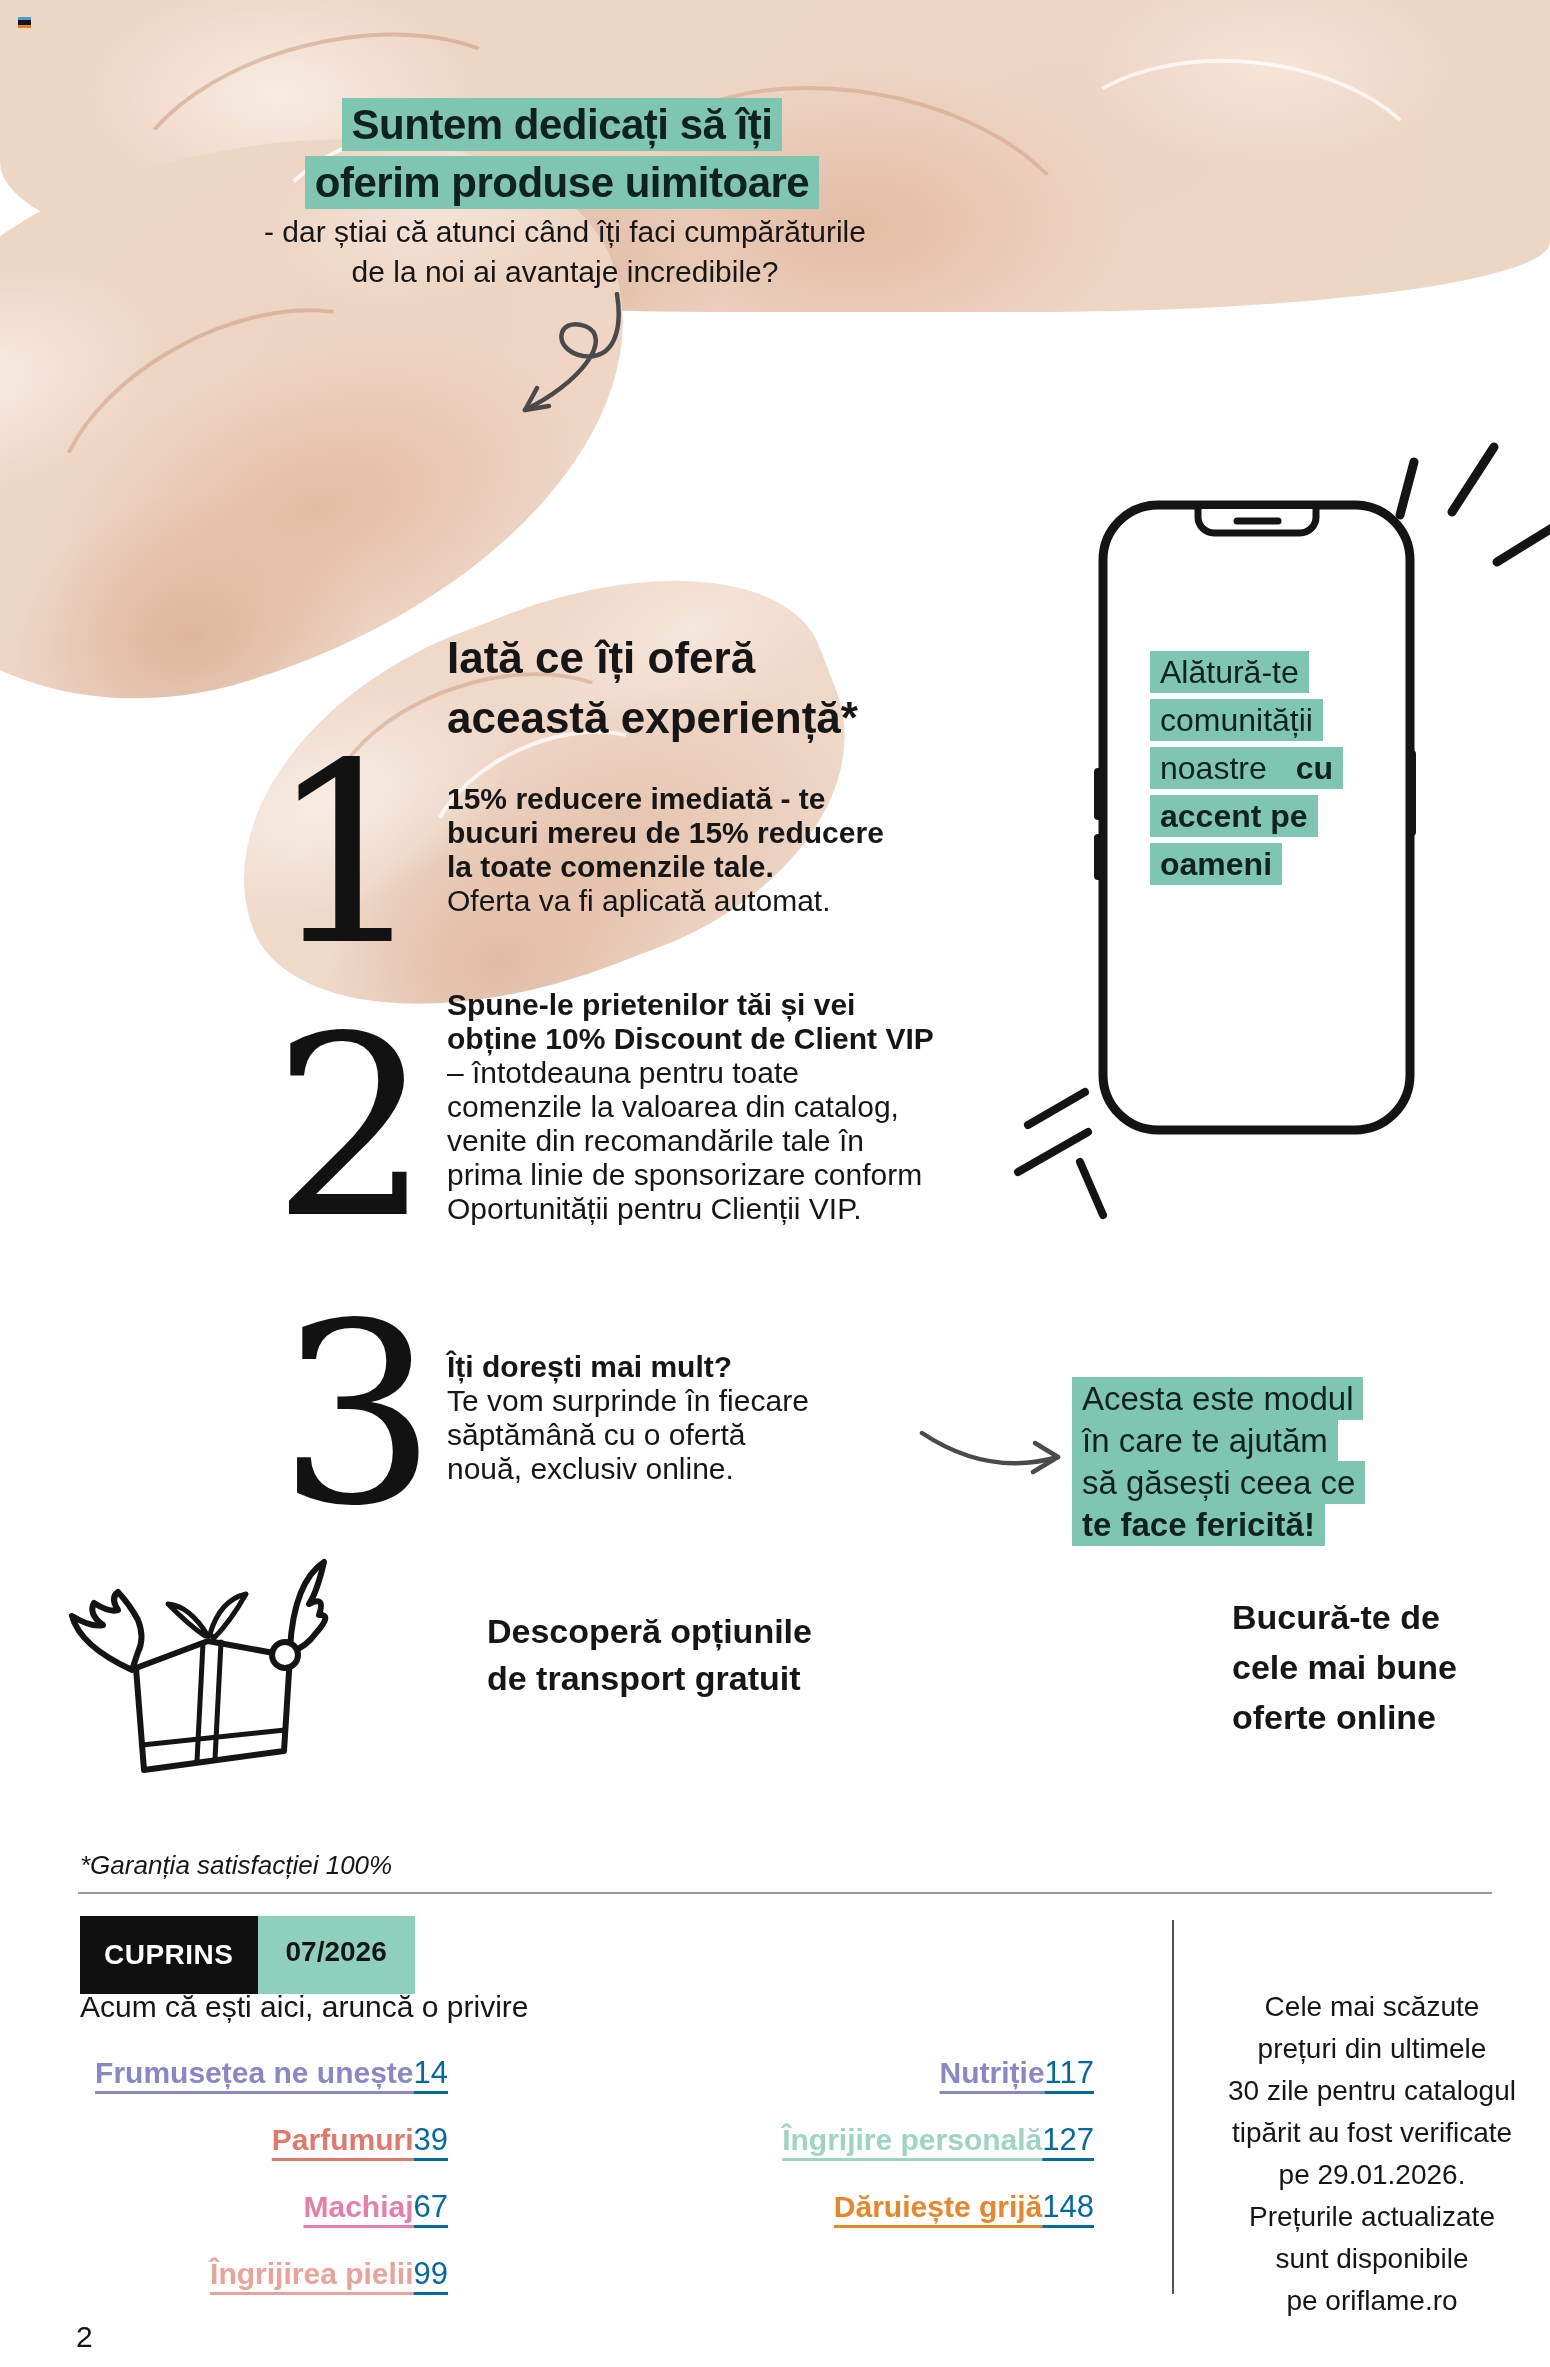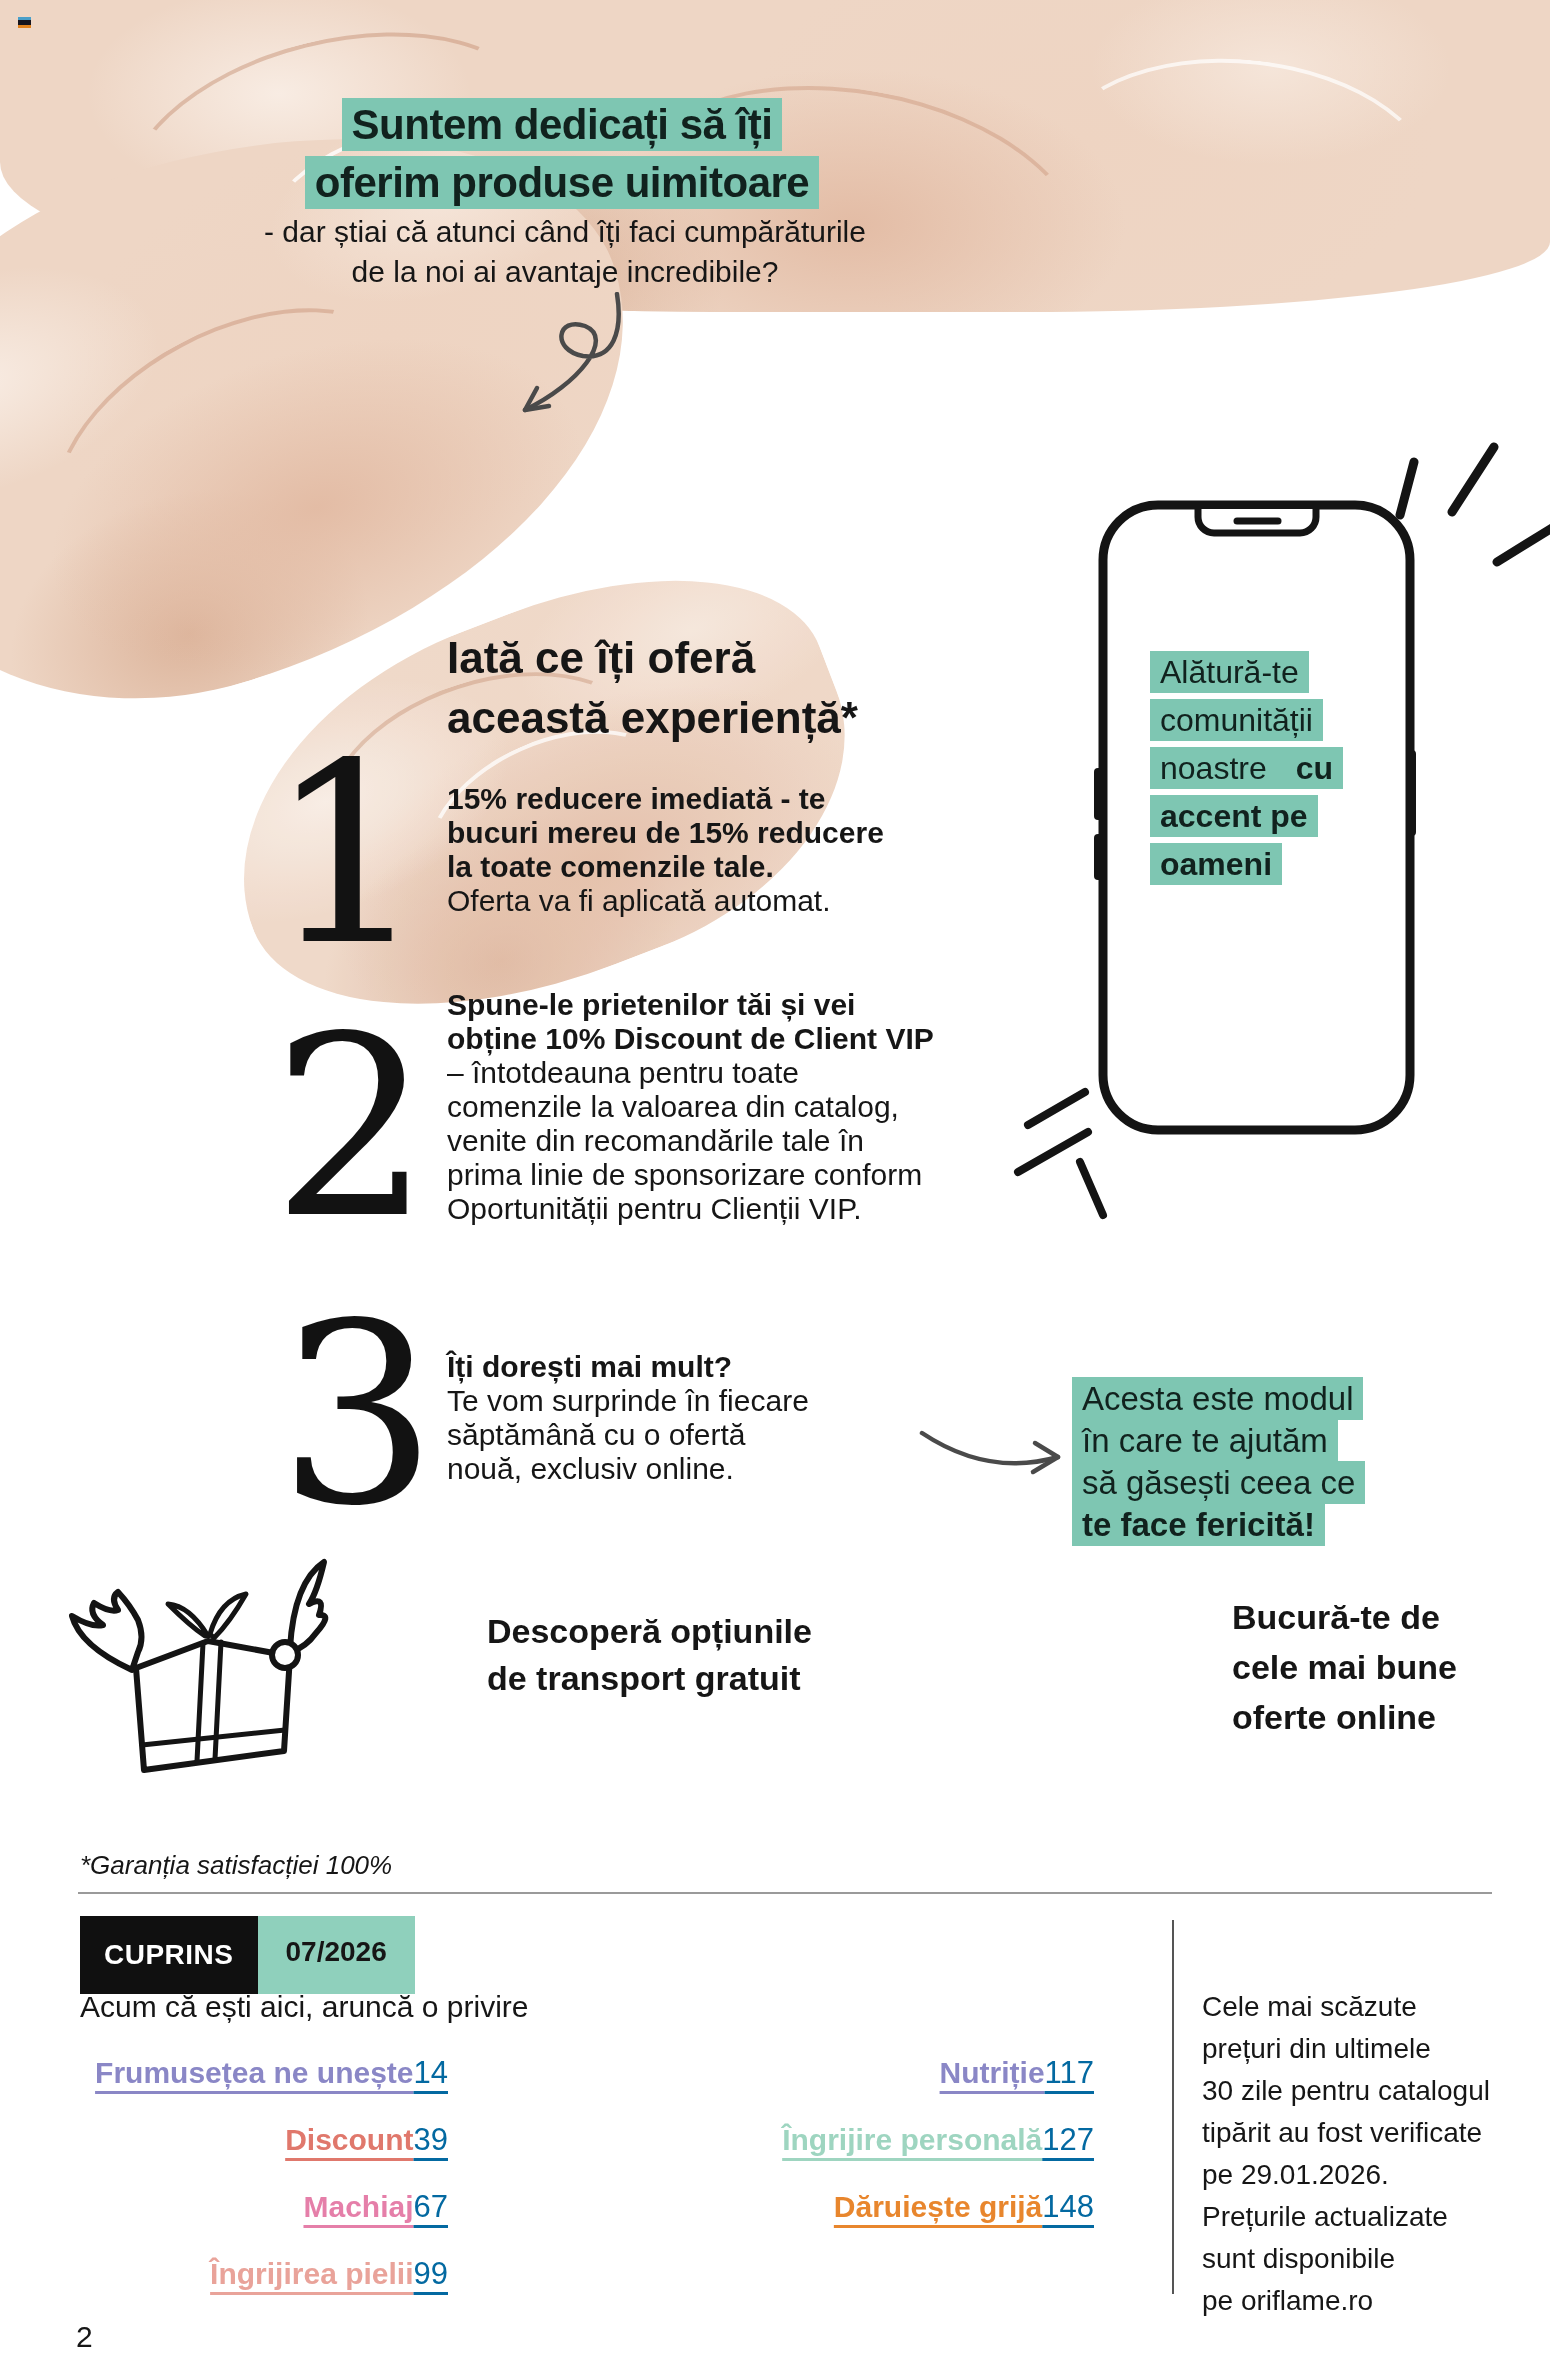--- a/index.html
+++ b/index.html
@@ -81,21 +81,21 @@
   .toc-col{display:flex;flex-direction:column;}
   .toc-col-left{left:80px;top:2055px;width:368px;}
   .toc-col-right{left:642px;top:2055px;width:452px;}
   .toc-row{display:flex;justify-content:flex-end;align-items:baseline;margin-bottom:31px;height:36px;}
   .toc-link{font-size:30px;font-weight:bold;text-decoration:underline;
     text-decoration-thickness:3px;text-underline-offset:8px;cursor:pointer;}
   .toc-page{font-size:31px;color:#0369a1;text-decoration:underline;
     text-decoration-thickness:3px;text-underline-offset:8px;cursor:pointer;}
 
   .vdivider{left:1172px;top:1920px;width:2px;height:374px;background:#555555;}
-  .price-note{left:1202px;top:1986px;width:340px;font-size:28px;line-height:42px;}
+  .price-note{left:1202px;top:1986px;width:340px;font-size:28px;line-height:42px;text-align:center;}
 
   .page-num{left:76px;top:2320px;font-size:30px;}
 
   svg{display:block;}
 </style>
 </head>
 <body>
 
 <div class="page">
 
@@ -215,21 +215,21 @@
   </div>
 
   <div class="abs toc-intro">Acum că ești aici, aruncă o privire</div>
 
   <div class="abs toc-col toc-col-left">
     <div class="toc-row">
       <a class="toc-link" style="color: rgb(138, 135, 198);">Frumusețea ne unește</a>
       <a class="toc-page">14</a>
     </div>
     <div class="toc-row">
-      <a class="toc-link" style="color: rgb(224, 120, 108);">Discount</a>
+      <a class="toc-link" style="color: rgb(224, 120, 108);">Parfumuri</a>
       <a class="toc-page">39</a>
     </div>
     <div class="toc-row">
       <a class="toc-link" style="color: rgb(229, 127, 169);">Machiaj</a>
       <a class="toc-page">67</a>
     </div>
     <div class="toc-row">
       <a class="toc-link" style="color: rgb(233, 163, 154);">Îngrijirea pielii</a>
       <a class="toc-page">99</a>
     </div>

